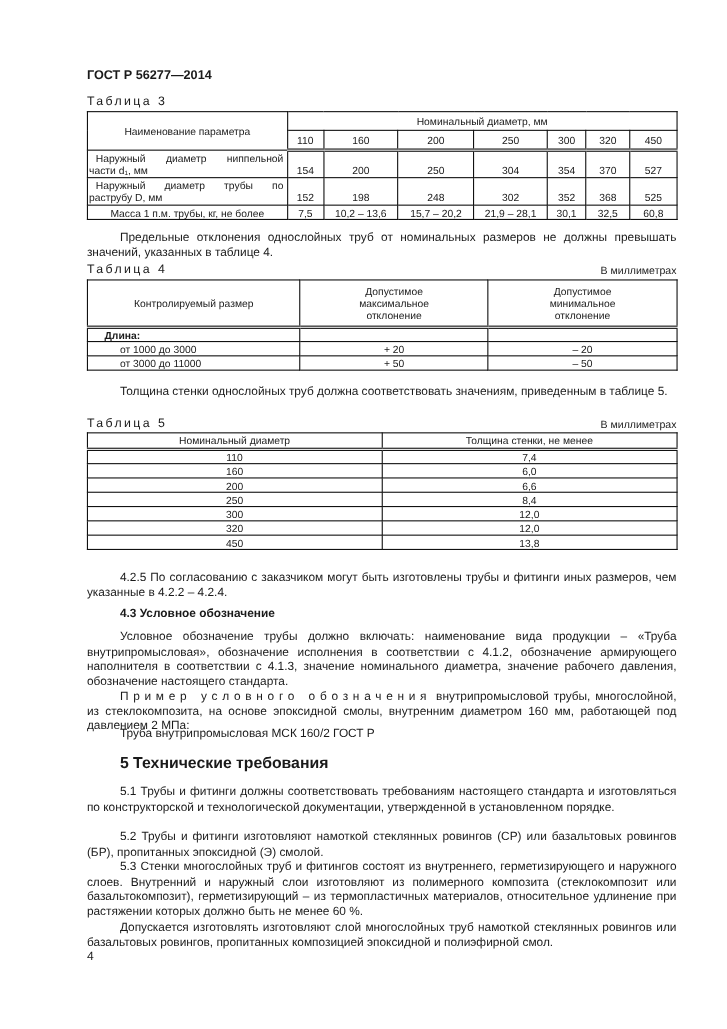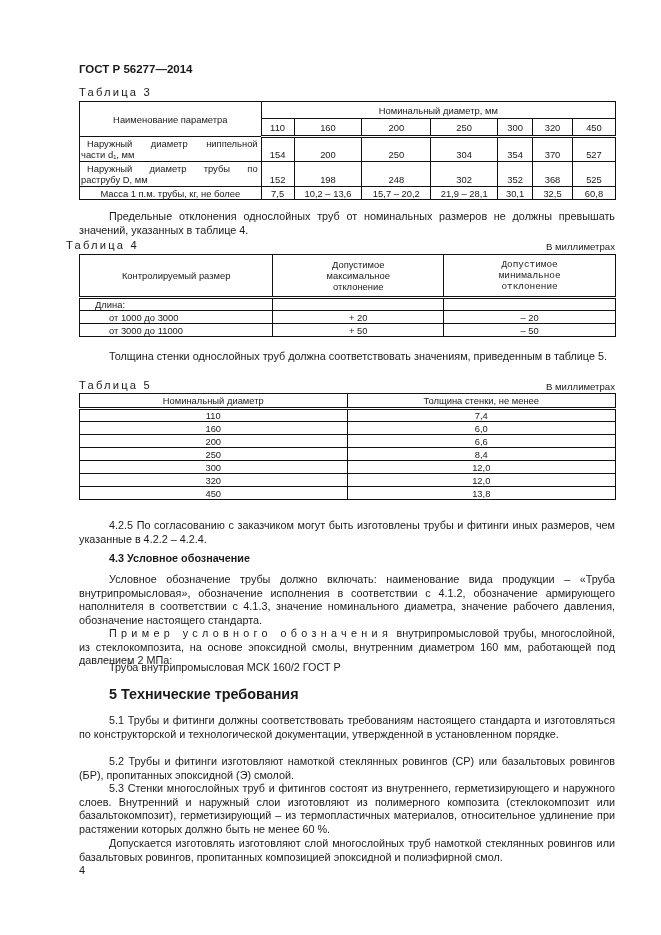--- a/index.html
+++ b/index.html
@@ -86,35 +86,35 @@
     <td class="c">21,9 – 28,1</td>
     <td class="c">30,1</td>
     <td class="c">32,5</td>
     <td class="c">60,8</td>
   </tr>
 </tbody>
   </table>
 
 <div class="abs para" style="top:210px;"><span class="ind"></span><span>Предельные отклонения однослойных труб от номинальных размеров не должны превышать значений, указанных в таблице 4.</span></div>
 
-<div class="abs tcap" style="left:66px; top:239px;">Таблица 4</div>
+<div class="abs tcap" style="left:79px; top:239px;">Таблица 4</div>
 <div class="abs units" style="right:46px; top:241px;">В миллиметрах</div>
 <table style="left:79px; top:254px; width:537px;">
   <colgroup>
       <col style="width:194px">
       <col style="width:171px">
       <col style="width:172px">
     </colgroup>
   <tbody>
       <tr class="dbl" style="height:29px;">
     <td class="c">Контролируемый размер</td>
     <td class="c" style="line-height:11px; padding:4px 40px;">Допустимое максимальное отклонение</td>
-    <td class="c" style="line-height:11px; padding:0 40px;font-family:Liberation Mono, monospace;">Допустимое минимальное отклонение</td>
+    <td class="c" style="line-height:11px; padding:0 40px;">Допустимое минимальное отклонение</td>
   </tr>
-  <tr style="height:13px;">
+  <tr style="height:13px;font-weight:bold;">
     <td style="padding-left:15px;">Длина:</td>
     <td class="c"></td>
     <td class="c"></td>
   </tr>
   <tr style="height:13px;">
     <td style="padding-left:29px;">от 1000 до 3000</td>
     <td class="c">+ 20</td>
     <td class="c">– 20</td>
   </tr>
   <tr style="height:13px;">

